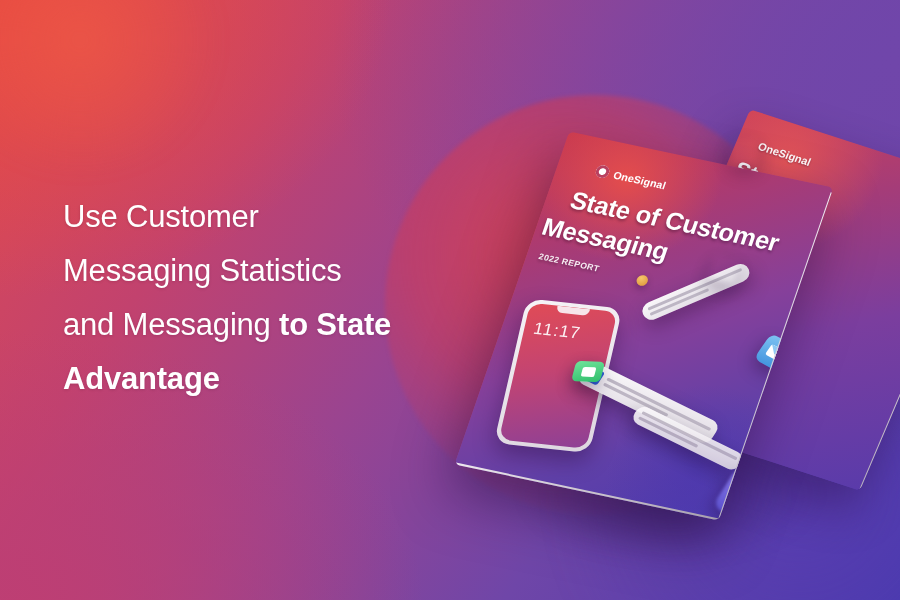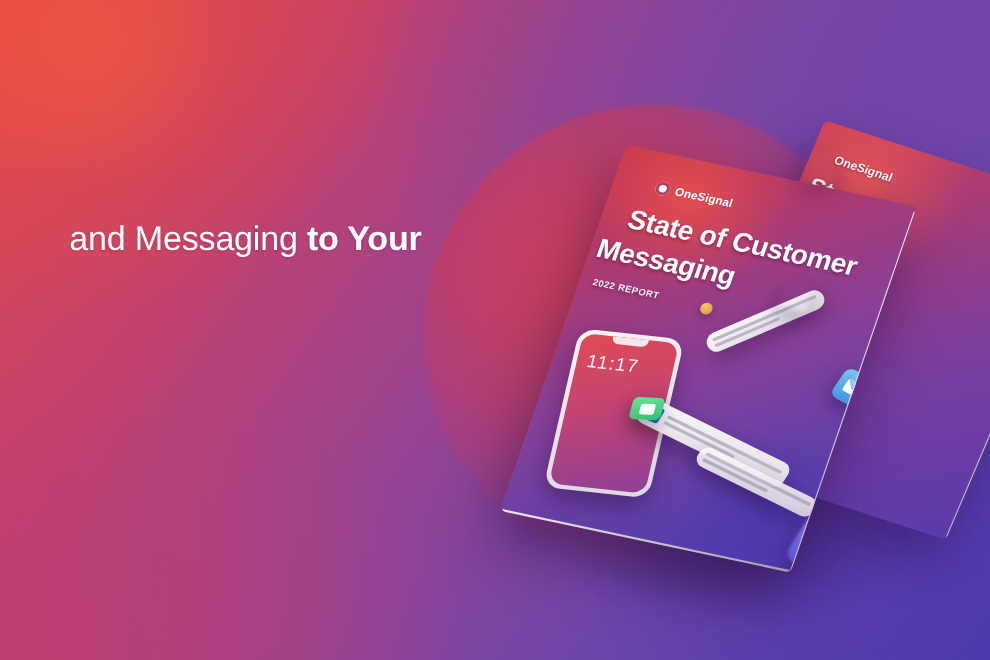--- a/index.html
+++ b/index.html
@@ -288,21 +288,24 @@
 </head>
 <body>
 
 <div id="banner">
 
   <div class="blob" id="blob-top-warm"></div>
   <div class="blob" id="blob-red-glow"></div>
   <div class="blob" id="blob-violet-br"></div>
 
   <h1 id="headline">
-    <span class="ln"><span>and Messaging </span><span class="bold">to Your</span></span>
+    <span class="ln">Use Customer</span>
+    <span class="ln">Messaging Statistics</span>
+    <span class="ln"><span>and Messaging </span><span class="bold">to State</span></span>
+    <span class="ln bold">Advantage</span>
   </h1>
 
   <div id="book-scene">
 
     <div id="scene-shadow"></div>
 
     <div class="book" id="book-back">
       <div class="sheen"></div>
       <div class="cap" id="bb-logo">OneSignal</div>
       <div class="cap" id="bb-l1">St</div>

